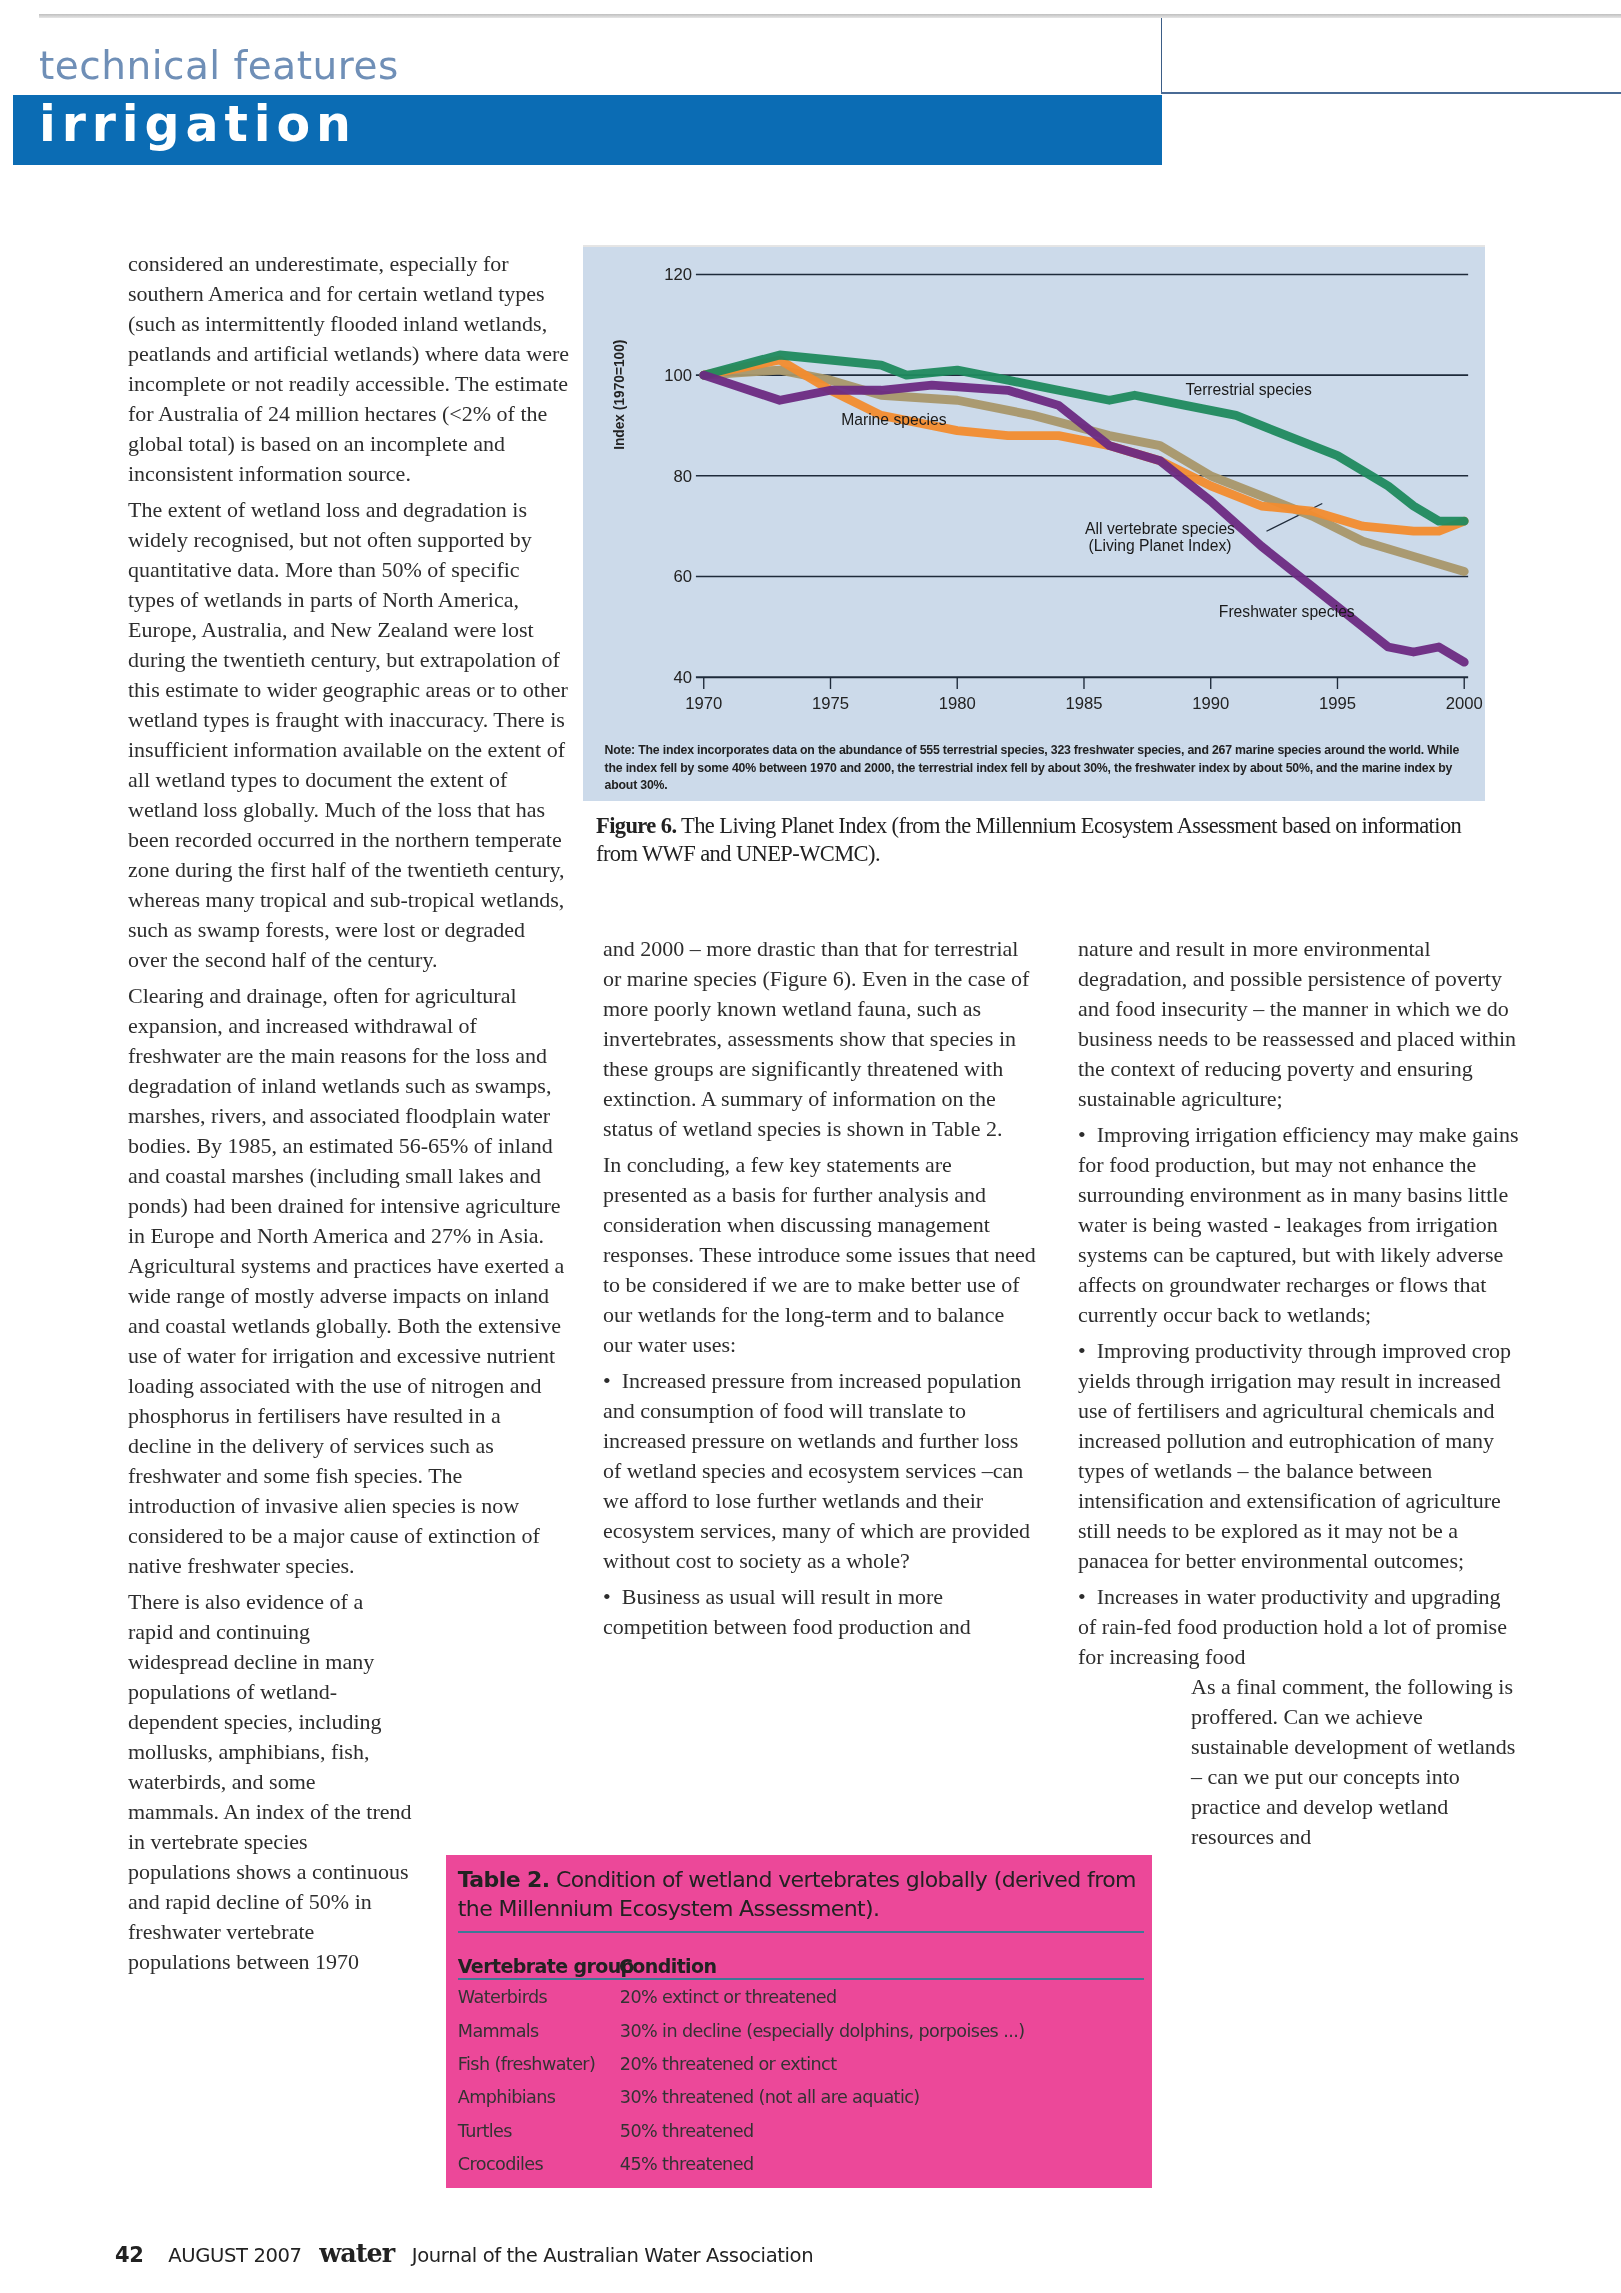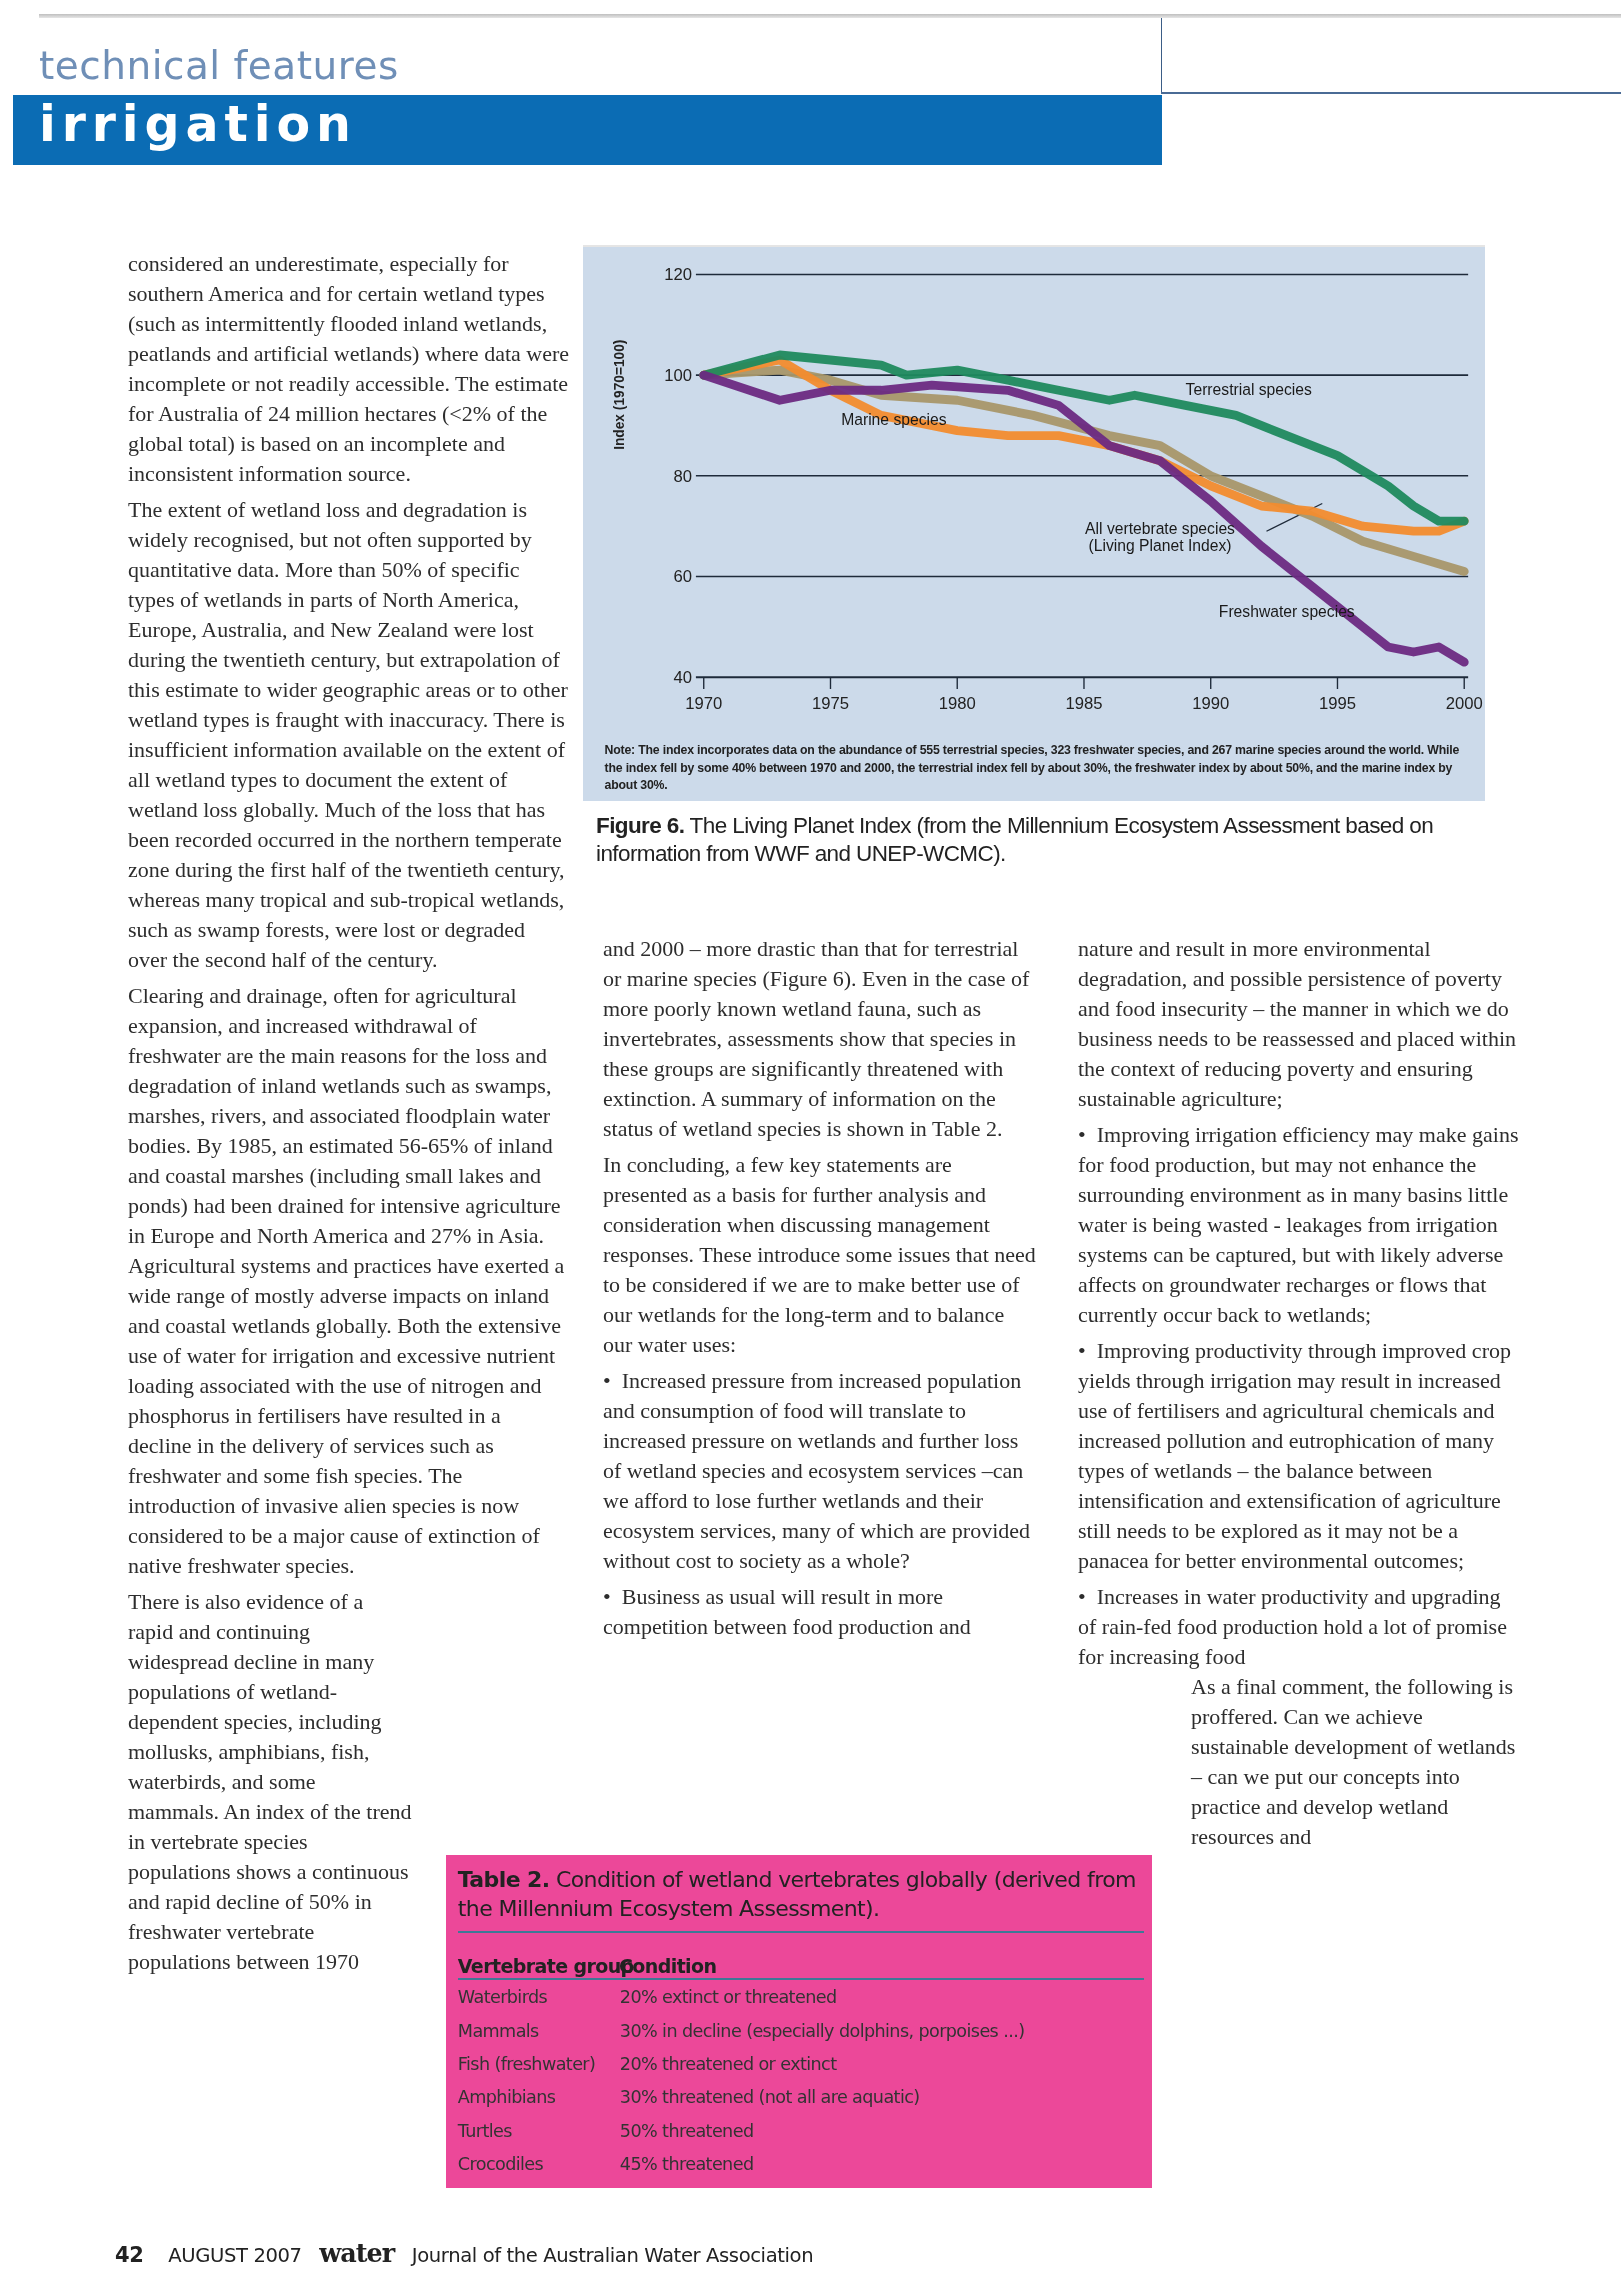--- a/index.html
+++ b/index.html
@@ -24,21 +24,21 @@
   .col3 { left: 1078px; top: 934px; width: 446px; }
   .col1 .narrow { width: 284px; }
   .heading { font-family: "DejaVu Sans", sans-serif; font-weight: bold; font-size: 24.5px; color: #1f1f1f; margin: 13.7px 0 7.8px 0; letter-spacing: -0.5px; }
   .bullet::before { content: "\2022\00a0\00a0"; }
   .col3 .indent { padding-left: 113px; }
 
   
   .figure { position: absolute; left: 583px; top: 245px; width: 902px; height: 554px; background: #ccdaea; border-top: 2px solid #e5e5e5; }
   .figure svg { position: absolute; left: 0; top: 0; }
   .fig-note { position: absolute; left: 21.6px; top: 495px; width: 863px; font-family: "Liberation Sans", sans-serif; font-weight: bold; font-size: 12.3px; line-height: 17.6px; color: #222; letter-spacing: -0.2px; }
-  .fig-caption { position: absolute; left: 596px; top: 812px; width: 892px; font-family: Liberation Sans, sans-serif; font-size: 22.5px; line-height: 28px; color: #222; letter-spacing: -0.6px; }
+  .fig-caption { position: absolute; left: 596px; top: 812px; width: 892px; font-family: Liberation Serif, serif; font-size: 22.5px; line-height: 28px; color: #222; letter-spacing: -0.6px; }
   .fig-caption b { font-weight: bold; }
 
   
   .table-box { position: absolute; left: 446px; top: 1855px; width: 706px; height: 333px; background: #ec4899; }
   .tbl-caption { position: absolute; left: 11.8px; top: 9.8px; width: 691px; font-family: "DejaVu Sans", sans-serif; font-size: 22px; line-height: 29px; color: #222; letter-spacing: -0.6px; }
   .tbl-caption b { font-weight: bold; }
   .tbl-rule { position: absolute; left: 11.8px; width: 686px; height: 2px; background: #3f7896; }
   .tbl-head { position: absolute; top: 100px; font-family: "DejaVu Sans", sans-serif; font-weight: bold; font-size: 19px; color: #222; letter-spacing: -0.6px; }
   .tbl-row { position: absolute; left: 11.8px; width: 686px; height: 33px; font-family: "DejaVu Sans", sans-serif; font-size: 17.6px; color: #333; letter-spacing: -0.6px; }
   .tbl-row span { position: absolute; top: 0; }

